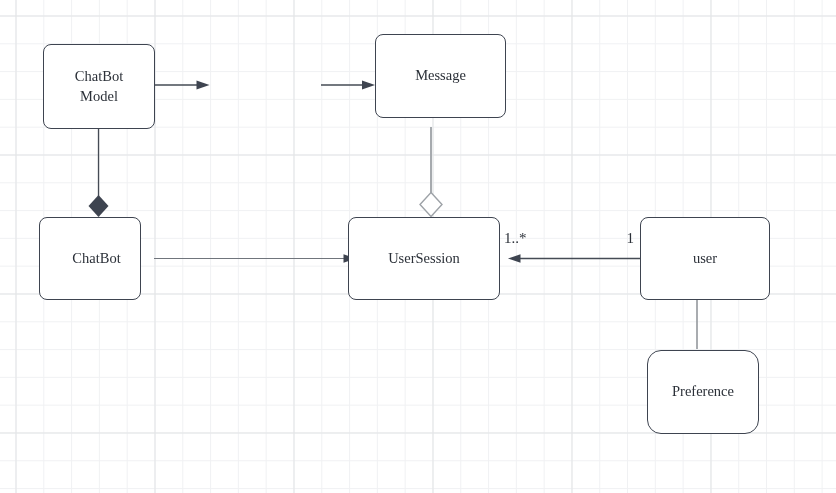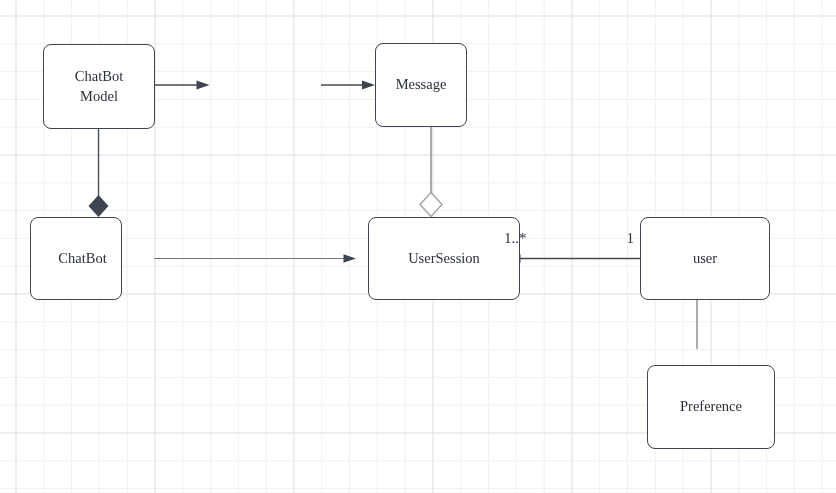--- a/index.html
+++ b/index.html
@@ -93,37 +93,37 @@
     <g>
       <line x1="697" y1="300" x2="697" y2="349" stroke="#8d9196" stroke-width="1.5"></line>
     </g>
   </svg>
 
   <div class="node" style="left:43px; top:44px; width:112px; height:85px;">
     <span>ChatBot Model</span>
   </div>
 
 
-  <div class="node" style="left:375px; top:43px; width:92px; height:84px;">
+  <div class="node" style="left:375px; top:34px; width:131px; height:84px;">
     <span>Message</span>
   </div>
 
-  <div class="node" style="left:30px; top:217px; width:92px; height:83px;padding-left:27px;">
+  <div class="node" style="left:39px; top:217px; width:102px; height:83px;padding-left:27px;">
     <span>ChatBot</span>
   </div>
 
-  <div class="node" style="left:368px; top:217px; width:152px; height:83px;">
+  <div class="node" style="left:348px; top:217px; width:152px; height:83px;">
     <span>UserSession</span>
   </div>
 
   <div class="node" style="left:640px; top:217px; width:130px; height:83px;">
     <span>user</span>
   </div>
 
-  <div class="node" style="left:647px; top:365px; width:128px; height:84px;">
+  <div class="node" style="left:647px; top:350px; width:112px; height:84px;border-radius:14px;">
     <span>Preference</span>
   </div>
 
   <div class="edge-label" style="left:504px; top:230px;">1..*</div>
 
   <div class="edge-label" style="left:614px; top:230px; width:20px; text-align:right;">1</div>
 
 </div>
 
 </body></html>

